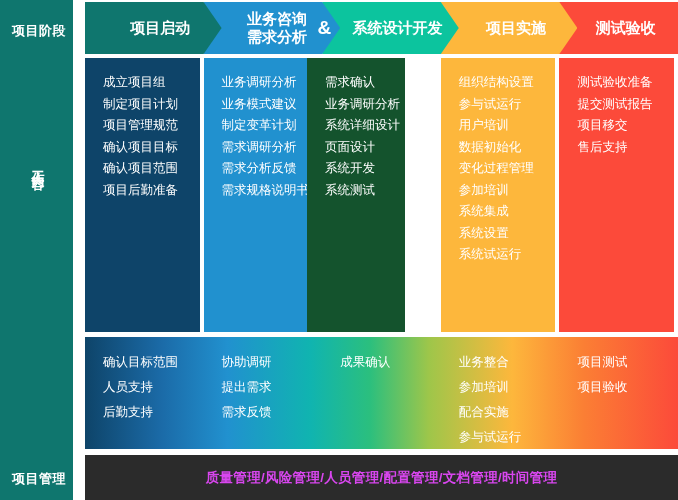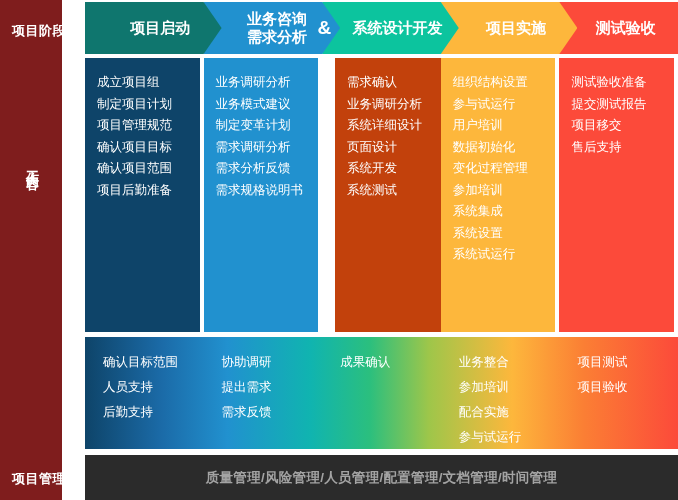--- a/index.html
+++ b/index.html
@@ -16,23 +16,23 @@
     position: relative;
     width: 678px;
     height: 500px;
     background: #ffffff;
   }
 
   
   .sidebar {
     position: absolute;
     left: 0; top: 0;
-    width: 62px;
+    width: 73px;
     height: 500px;
-    background: #7f1d1d;
+    background: #0f766e;
   }
   .side-label {
     position: absolute;
     width: 78px;
     color: #ffffff;
     font-size: 13px;
     font-weight: bold;
     text-align: center;
     letter-spacing: 0.5px;
   }
@@ -93,21 +93,21 @@
   .cols {
     position: absolute;
     left: 85px; top: 58px;
     width: 593px;
     height: 274px;
   }
   .col {
     position: absolute;
     top: 0;
     height: 274px;
-    padding: 14px 0 0 12px;
+    padding: 14px 0 0 18px;
   }
   .col .item {
     color: #ffffff;
     font-size: 12.5px;
     line-height: 21.5px;
     white-space: nowrap;
   }
 
   
   .band {
@@ -139,21 +139,21 @@
     position: absolute;
     left: 85px; top: 455px;
     width: 593px;
     height: 45px;
     background: #2b2b2b;
     display: flex;
     align-items: center;
     justify-content: center;
   }
   .bottom-bar .txt {
-    color: #a3a3a3;
+    color: #d946ef;
     font-size: 13.5px;
     font-weight: bold;
     letter-spacing: 0.3px;
   }
 </style>
 </head>
 <body>
 
 <div id="root">
 
@@ -195,21 +195,21 @@
         <div class="item">项目后勤准备</div>
       </div>
       <div class="col" style="left: 118.6px; width: 114.6px; background: rgb(33, 145, 207);">
         <div class="item">业务调研分析</div>
         <div class="item">业务模式建议</div>
         <div class="item">制定变革计划</div>
         <div class="item">需求调研分析</div>
         <div class="item">需求分析反馈</div>
         <div class="item">需求规格说明书</div>
       </div>
-      <div class="col" style="left: 250px; width: 132px; background: #c2410c;">
+      <div class="col" style="left: 222px; width: 98px; background: #14532d;">
         <div class="item">需求确认</div>
         <div class="item">业务调研分析</div>
         <div class="item">系统详细设计</div>
         <div class="item">页面设计</div>
         <div class="item">系统开发</div>
         <div class="item">系统测试</div>
       </div>
       <div class="col" style="left: 355.8px; width: 114.6px; background: rgb(253, 183, 60);">
         <div class="item">组织结构设置</div>
         <div class="item">参与试运行</div>

